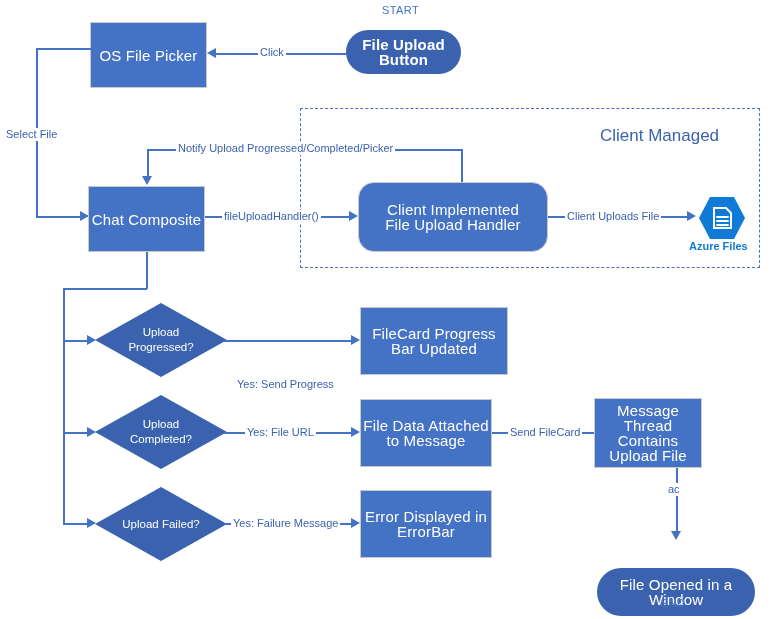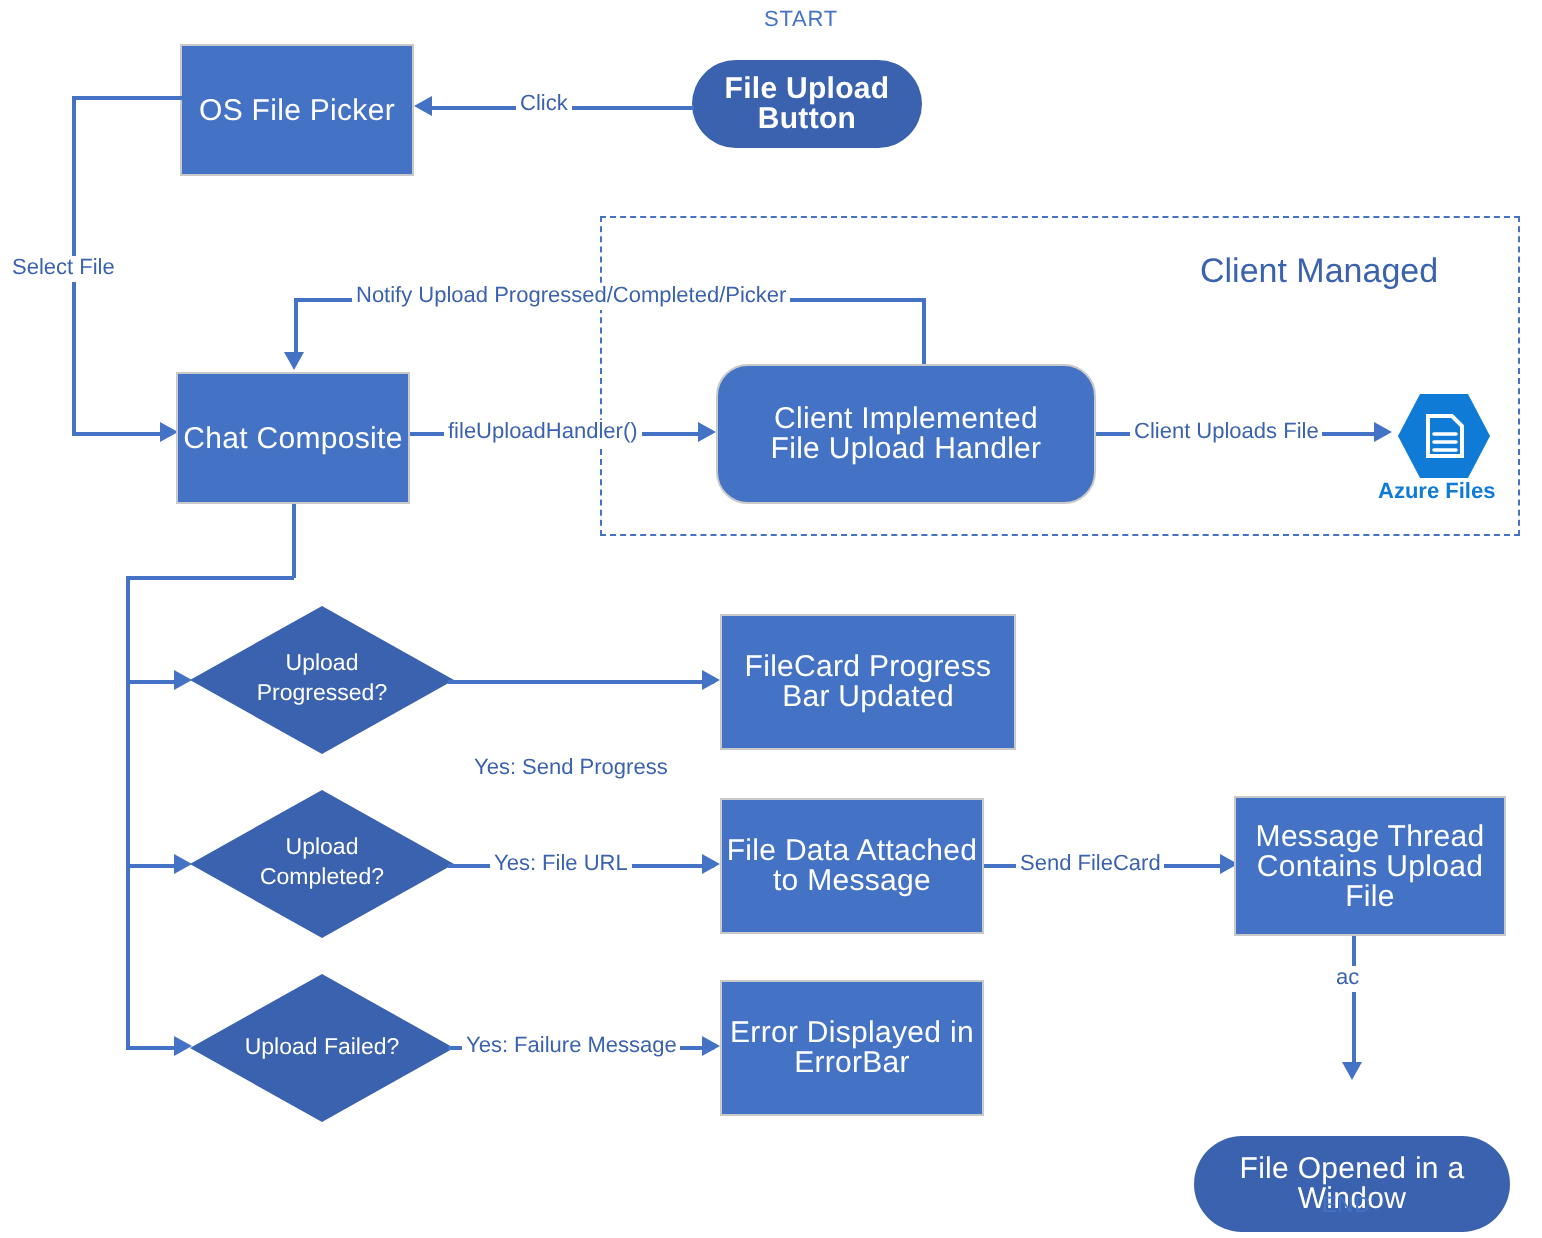--- a/index.html
+++ b/index.html
@@ -164,21 +164,21 @@
   <div class="node rect" style="left:360px;top:399px;width:132px;height:68px;
        flex-direction:column;">
     <span>File Data Attached</span>
     <span>to Message</span>
   </div>
 
   <div class="ln lnh" style="left:492px;top:432px;width:122px;"></div>
   <div class="arw arw-r" style="left:610px;top:427px;"></div>
   <div class="lab" style="left:508px;top:426px;">Send FileCard</div>
 
-  <div class="node rect" style="left:617px;top:398px;width:136px;height:70px;
+  <div class="node rect" style="left:594px;top:398px;width:108px;height:70px;
        flex-direction:column;">
     <span>Message Thread</span>
     <span>Contains Upload File</span>
   </div>
 
   <div class="ln lnv" style="left:676px;top:468px;height:65px;"></div>
   <div class="arw arw-d" style="left:671px;top:531px;"></div>
   <div class="lab" style="left:666px;top:483px;">ac</div>
 
   <div class="diamond-wrap" style="left:95px;top:487px;width:132px;height:74px;">

